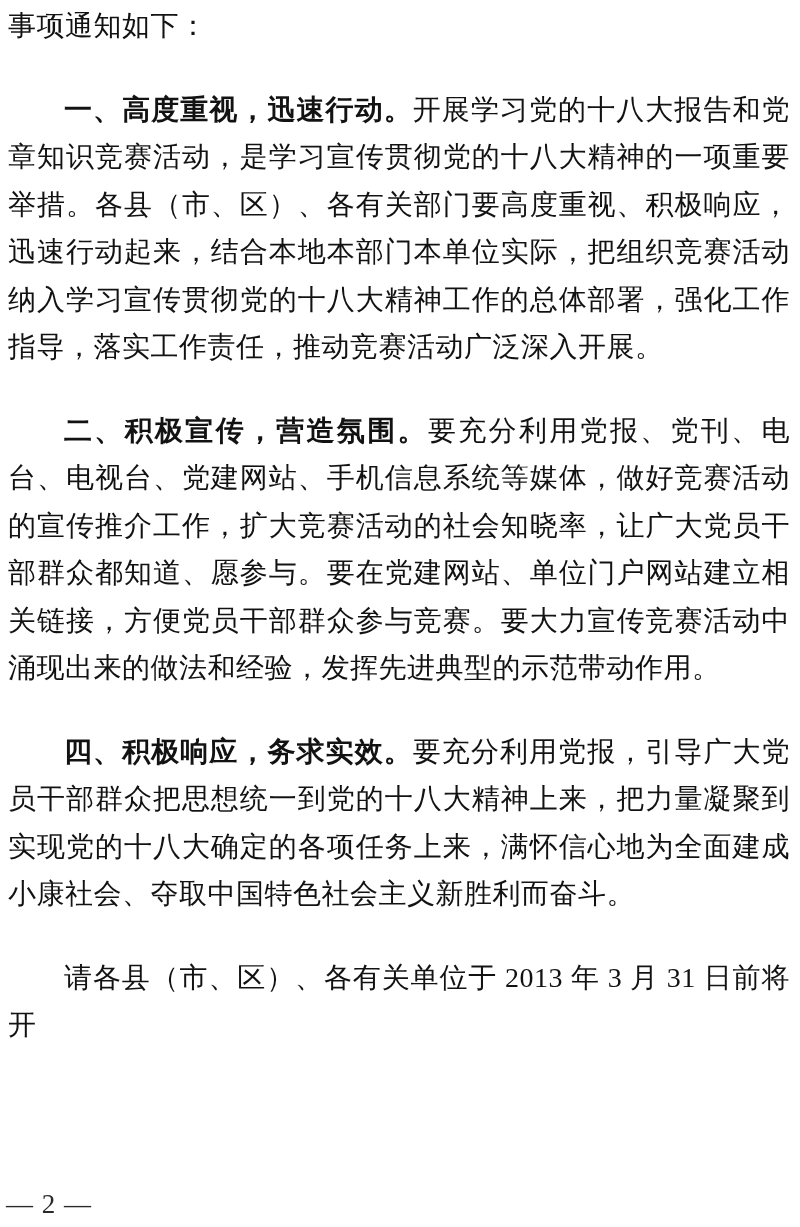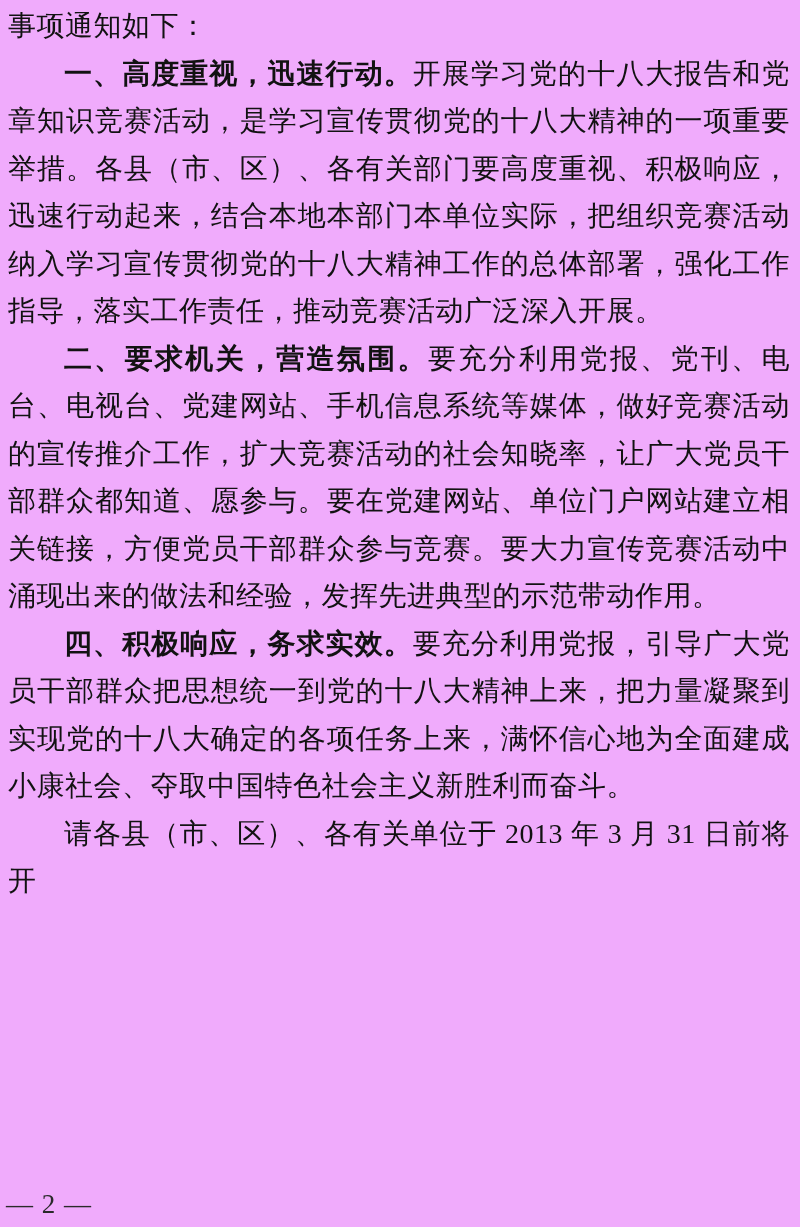--- a/index.html
+++ b/index.html
@@ -4,21 +4,21 @@
 <style>
   html, body {
     margin: 0;
     padding: 0;
     background: #e8e8e8;
   }
   .doc-page {
     width: 800px;
     height: 1227px;
     margin: 0 auto;
-    background: #f0abfc;
+    background: #ffffff;
     position: relative;
     overflow: hidden;
     box-sizing: border-box;
     color: #121212;
     font-family: "Liberation Serif", "DejaVu Serif", serif;
   }
   .doc-content {
     padding: 2px 10px 0 8px;
     font-size: 28px;
     line-height: 47.5px;
@@ -27,20 +27,21 @@
     letter-spacing: 0.5px;
   }
   .doc-content p {
     margin: 0;
   }
   p.intro-line {
     text-indent: 0;
   }
   p.body-para {
     text-indent: 2em;
+    margin-top: 36px;
   }
   .para-heading {
     font-family: "Liberation Sans", "DejaVu Sans", sans-serif;
     font-weight: 700;
     letter-spacing: 0.5px;
   }
   .page-number {
     position: absolute;
     left: 6px;
     bottom: 8px;
@@ -53,21 +54,21 @@
 </style>
 </head>
 <body>
 
 <div class="doc-page">
   <div class="doc-content">
     <p class="intro-line">事项通知如下：</p>
     <div>
   <p class="body-para"><b class="para-heading">一、高度重视，迅速行动。</b><span>开展学习党的十八大报告和党章知识竞赛活动，是学习宣传贯彻党的十八大精神的一项重要举措。各县（市、区）、各有关部门要高度重视、积极响应，迅速行动起来，结合本地本部门本单位实际，把组织竞赛活动纳入学习宣传贯彻党的十八大精神工作的总体部署，强化工作指导，落实工作责任，推动竞赛活动广泛深入开展。</span></p>
 
-  <p class="body-para"><b class="para-heading">二、要求机关，营造氛围。</b><span>要充分利用党报、党刊、电台、电视台、党建网站、手机信息系统等媒体，做好竞赛活动的宣传推介工作，扩大竞赛活动的社会知晓率，让广大党员干部群众都知道、愿参与。要在党建网站、单位门户网站建立相关链接，方便党员干部群众参与竞赛。要大力宣传竞赛活动中涌现出来的做法和经验，发挥先进典型的示范带动作用。</span></p>
+  <p class="body-para"><b class="para-heading">二、积极宣传，营造氛围。</b><span>要充分利用党报、党刊、电台、电视台、党建网站、手机信息系统等媒体，做好竞赛活动的宣传推介工作，扩大竞赛活动的社会知晓率，让广大党员干部群众都知道、愿参与。要在党建网站、单位门户网站建立相关链接，方便党员干部群众参与竞赛。要大力宣传竞赛活动中涌现出来的做法和经验，发挥先进典型的示范带动作用。</span></p>
 
 
   <p class="body-para"><b class="para-heading">四、积极响应，务求实效。</b><span>要充分利用党报，引导广大党员干部群众把思想统一到党的十八大精神上来，把力量凝聚到实现党的十八大确定的各项任务上来，满怀信心地为全面建成小康社会、夺取中国特色社会主义新胜利而奋斗。</span></p>
 
   <p class="body-para"><span>请各县（市、区）、各有关单位于 2013 年 3 月 31 日前将开</span></p>
 </div>
   </div>
 
   <div class="page-number">— 2 —</div>
 </div>

